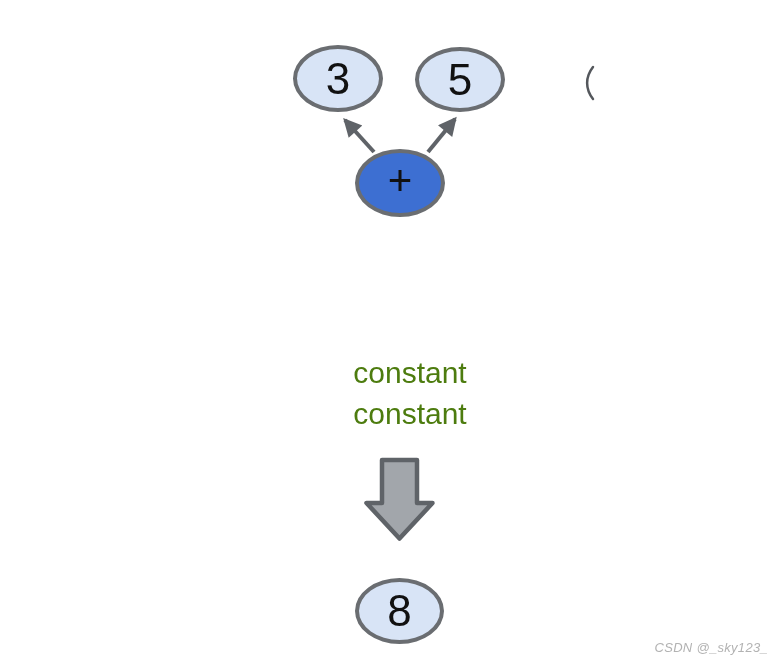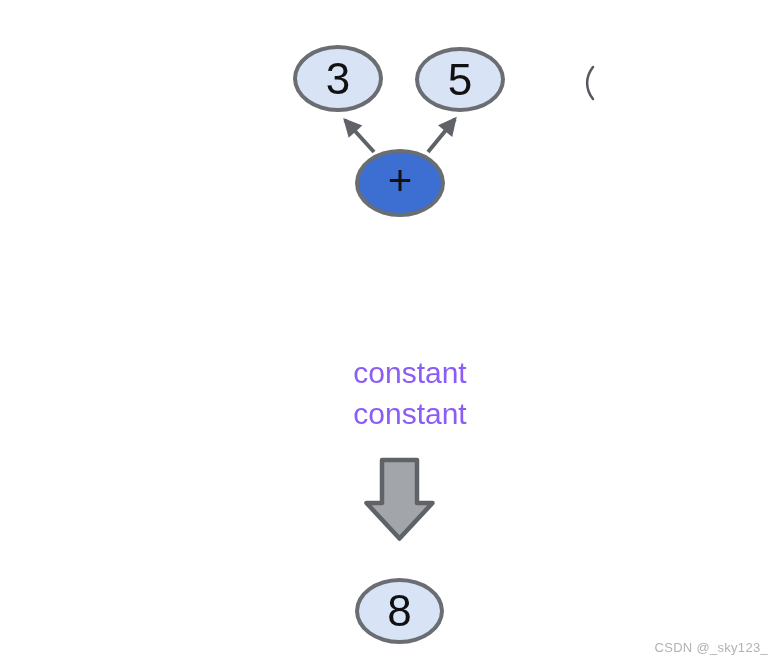--- a/index.html
+++ b/index.html
@@ -51,29 +51,30 @@
     pointer-events: none;
   }
   .caption {
     position: absolute;
     left: 235px;
     top: 352px;
     width: 350px;
     text-align: center;
     font-size: 30px;
     line-height: 41px;
-    color: #8b5cf6;
+    color: #4d7c0f;
   }
   .watermark {
     position: absolute;
     top: 640px;
     right: 7px;
     font-size: 13px;
     color: #b2b2b2;
     letter-spacing: 0.3px;
+    font-style: italic;
   }
 </style>
 </head>
 <body>
 
 <div class="canvas">
 
   <svg class="svg-layer" viewBox="0 0 775 667" xmlns="http://www.w3.org/2000/svg">
     <defs>
       <marker id="arrowhead" viewBox="0 0 10 10" refX="8.5" refY="5" markerWidth="5.2" markerHeight="4.6" orient="auto-start-reverse">

